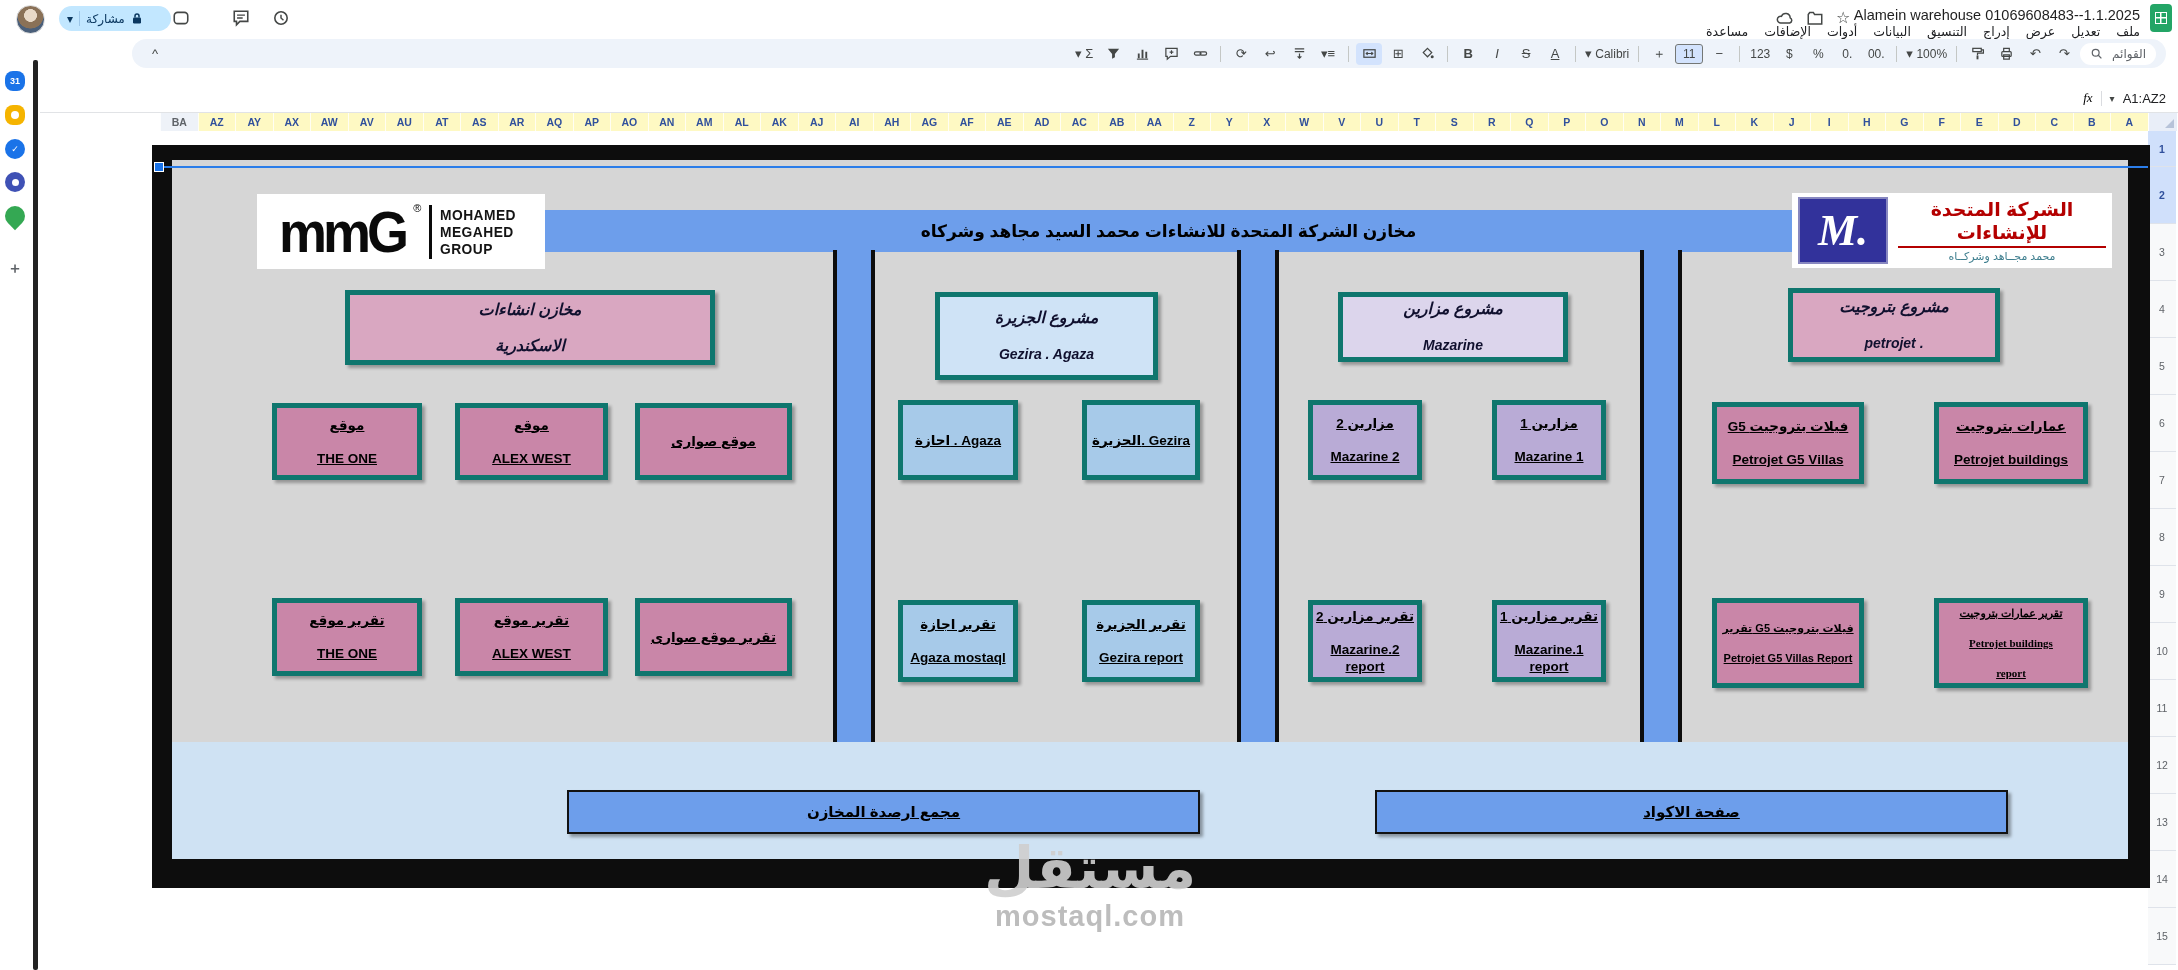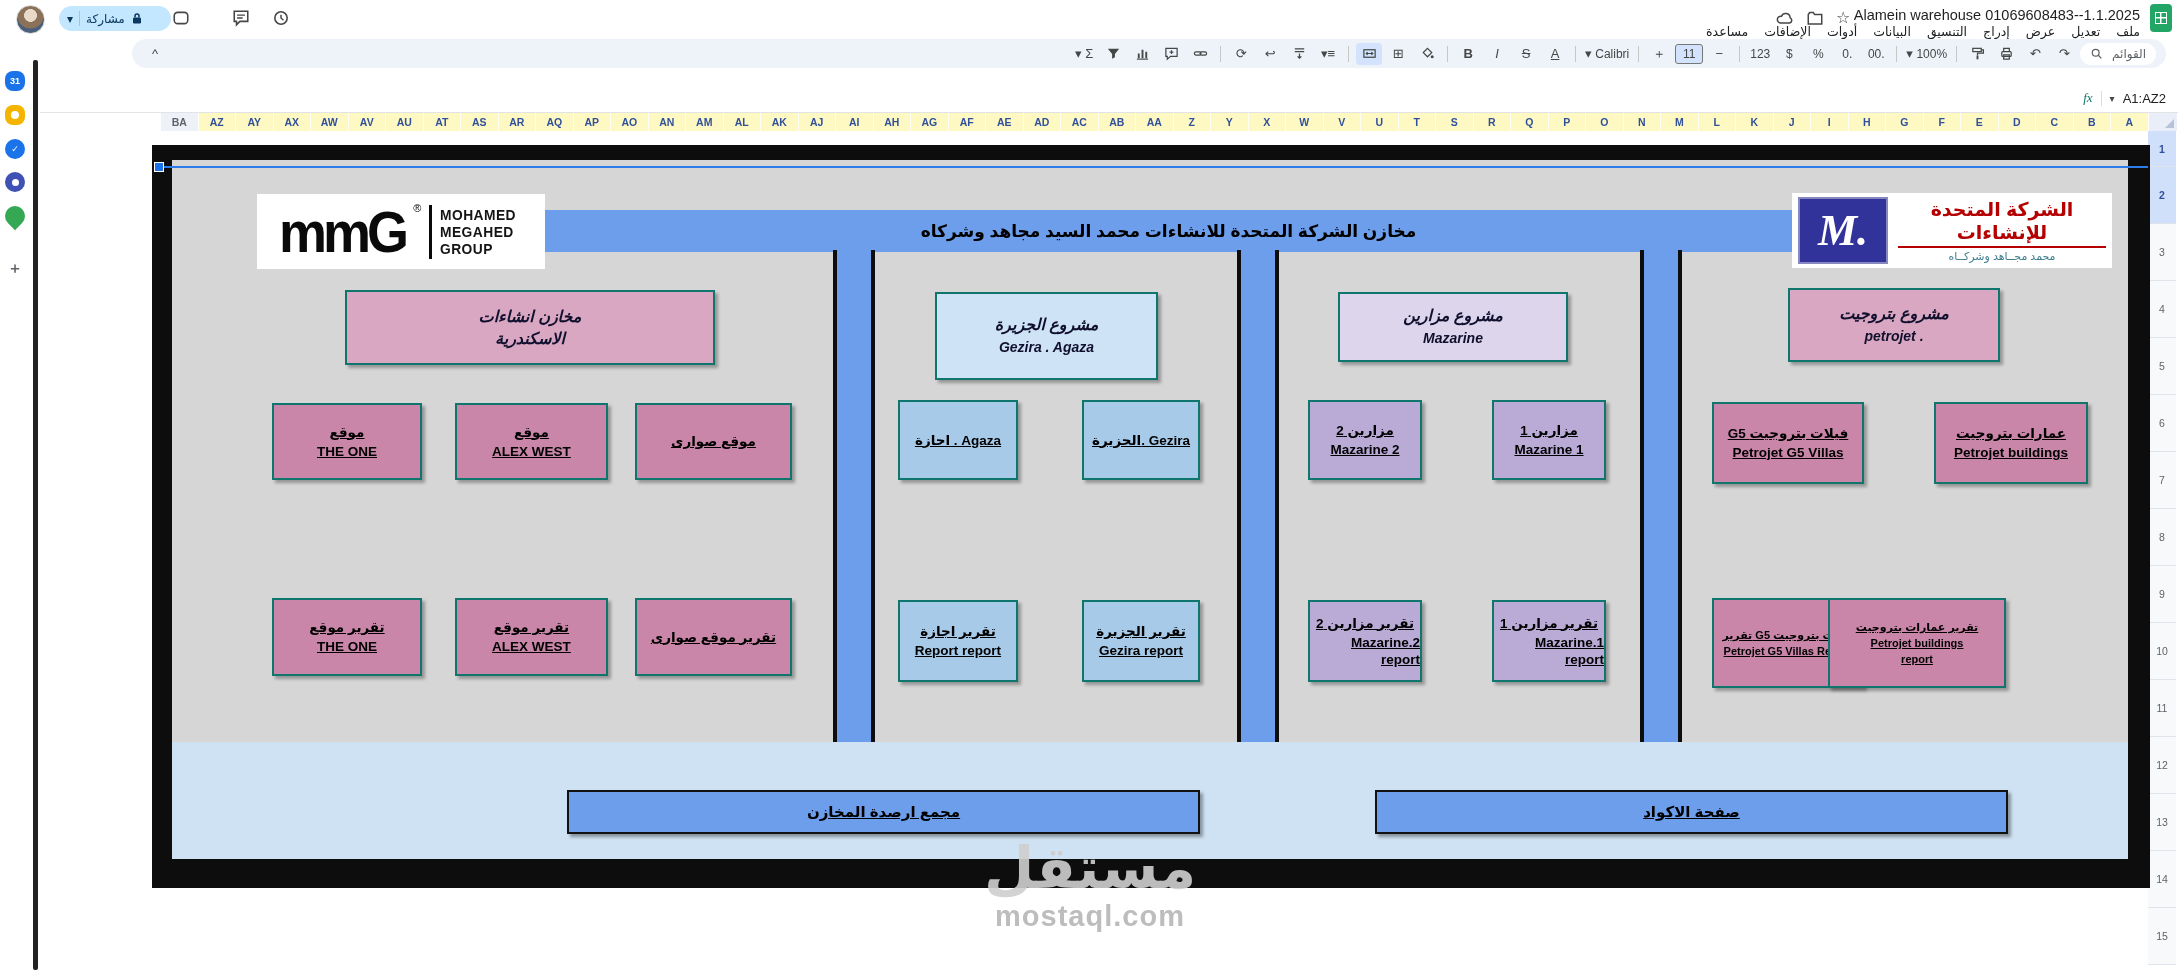--- a/index.html
+++ b/index.html
@@ -35,21 +35,21 @@
   .tb-sep{width:1px;height:16px;background:#c4c7c5;margin:0 4px}
   .tb-txt{font-size:12px}
   #tb-search{background:#fff;border-radius:12px;height:22px;display:flex;align-items:center;
              gap:9px;padding:0 10px;color:#5f6368;font-size:12px}
   #fontsize-box{border:1px solid #747775;border-radius:3px;width:26px;height:18px;display:flex;
                 align-items:center;justify-content:center;font-size:12px;background:#d3e3fd}
   
   #formulabar{left:40px;top:84px;width:2138px;height:28px;background:#fff;border-bottom:1px solid #e1e3e6;z-index:6}
   #namebox{position:absolute;right:12px;top:0;height:28px;display:flex;direction:rtl;align-items:center;gap:8px;
            font-size:13px;color:#202124}
-  #fx{font-style:italic;color:#0f766e;font-family:"Liberation Serif",serif;font-size:13px}
+  #fx{font-style:italic;color:#000000;font-family:"Liberation Serif",serif;font-size:13px}
   
   #colheads{left:160px;top:113px;height:18px;display:flex;z-index:5}
   .ch{flex:0 0 37.5px;background:#fef9c3;border-left:1px solid #ffffffcc;box-sizing:border-box;
       font-size:10.5px;font-weight:bold;color:#30509c;display:flex;align-items:center;justify-content:center}
   .ch.first{background:#eef2f8;color:#5f6368}
   #corner{left:2148px;top:113px;width:28px;height:18px;background:#e9eef8;border-left:1px solid #fff}
   #corner:after{content:"";position:absolute;right:3px;bottom:3px;border-left:9px solid transparent;border-bottom:9px solid #b7c3d9}
   #rowgutter{left:2148px;top:131px;width:28px;z-index:5}
   .rh{border-bottom:1px solid #dfe3ea;background:#f8f9fa;color:#5f6368;font-size:10.5px;
       display:flex;align-items:center;justify-content:center;box-sizing:border-box}
@@ -71,22 +71,22 @@
   #mmg-bar{width:3px;height:54px;background:#0a0a0a}
   .mmg-line{font-size:15px;font-weight:bold;color:#141414;line-height:17px;letter-spacing:.5px;transform:scaleX(.92);transform-origin:left}
   #united-logo{position:absolute;left:1640px;top:48px;width:320px;height:75px;background:#fff;
                display:flex;align-items:center;gap:10px;padding:0 6px;box-sizing:border-box}
   #um-box{width:86px;height:63px;background:#32329b;border:2px solid #8888c0;display:flex;align-items:center;justify-content:center}
   #um-box span{color:#fff;font-family:"Liberation Serif",serif;font-style:italic;font-weight:bold;font-size:44px;line-height:44px}
   #u-texts{flex:1;text-align:center;direction:rtl}
   #u-title{color:#b40000;font-weight:bold;font-size:19px;border-bottom:2px solid #b40000;padding-bottom:2px;display:inline-block}
   #u-sub{color:#3f7f8f;font-size:11px;letter-spacing:2px;margin-top:2px}
   
-  .boxed{position:absolute;border:2px solid #0f766e;box-shadow:3px 3px 3px rgba(0,0,0,.3);
-         display:flex;flex-direction:column;align-items:center;justify-content:center;gap:2px;box-sizing:border-box;text-align:right}
+  .boxed{position:absolute;border:5px solid #0f766e;box-shadow:3px 3px 3px rgba(0,0,0,.3);
+         display:flex;flex-direction:column;align-items:center;justify-content:center;gap:16px;box-sizing:border-box;text-align:center}
   .hdr-pink{background:#d9a7c1}.hdr-blue{background:#cfe3f6}.hdr-purple{background:#dcd5ec}
   .btn-pink{background:#c986a8}.btn-blue{background:#a7cae9}.btn-purple{background:#b9abd6}
   .hdr-line{font-weight:bold;font-style:italic;color:#10102e;font-size:16px;line-height:20px}
   .hdr-line.en{font-size:14px}
   .btn-line{font-weight:bold;color:#000;text-decoration:underline;font-size:13.5px;line-height:17px;cursor:pointer}
   .small .btn-line{font-size:11px;line-height:14px}
   .footer-btn{position:absolute;top:645px;height:44px;width:633px;background:#6d9eeb;border:2px solid #121212;
               box-shadow:3px 3px 3px rgba(0,0,0,.35);display:flex;align-items:center;justify-content:center;box-sizing:border-box}
   .footer-btn span{font-size:15px;font-weight:bold;color:#000;text-decoration:underline}
   
@@ -416,21 +416,21 @@
         <span class="hdr-line en" dir="ltr">Gezira . Agaza</span>
       </div>
       <div class="boxed btn-blue" style="left: 746px; top: 255px; width: 120px; height: 80px;">
         <span class="btn-line" dir="ltr">اجازة . Agaza</span>
       </div>
       <div class="boxed btn-blue" style="left: 930px; top: 255px; width: 118px; height: 80px;">
         <span class="btn-line" dir="ltr">الجزيرة. Gezira</span>
       </div>
       <div class="boxed btn-blue" style="left: 746px; top: 455px; width: 120px; height: 82px;">
         <span class="btn-line" dir="rtl">تقرير اجازة</span>
-        <span class="btn-line" dir="ltr">Report report</span>
+        <span class="btn-line" dir="ltr">Agaza mostaql</span>
       </div>
       <div class="boxed btn-blue" style="left: 930px; top: 455px; width: 118px; height: 82px;">
         <span class="btn-line" dir="rtl">تقرير الجزيرة</span>
         <span class="btn-line" dir="ltr">Gezira report</span>
       </div>
       <div class="boxed hdr-purple" style="left: 1186px; top: 147px; width: 230px; height: 70px;">
         <span class="hdr-line" dir="rtl">مشروع مزارين</span>
         <span class="hdr-line en" dir="ltr">Mazarine</span>
       </div>
       <div class="boxed btn-purple" style="left: 1156px; top: 255px; width: 114px; height: 80px;">
@@ -458,21 +458,21 @@
         <span class="btn-line" dir="ltr">Petrojet G5 Villas</span>
       </div>
       <div class="boxed btn-pink" style="left: 1782px; top: 257px; width: 154px; height: 82px;">
         <span class="btn-line" dir="rtl">عمارات بتروجيت</span>
         <span class="btn-line" dir="ltr">Petrojet buildings</span>
       </div>
       <div class="boxed btn-pink small" style="left: 1560px; top: 453px; width: 152px; height: 90px;">
         <span class="btn-line" dir="ltr">تقرير G5 فيلات بتروجيت</span>
         <span class="btn-line" dir="ltr">Petrojet G5 Villas Report</span>
       </div>
-      <div class="boxed btn-pink small" style="left: 1676px; top: 453px; width: 178px; height: 90px;">
+      <div class="boxed btn-pink small" style="left: 1782px; top: 453px; width: 154px; height: 90px; font-family: Liberation Serif, serif;">
         <span class="btn-line" dir="rtl">تقرير عمارات بتروجيت</span>
         <span class="btn-line" dir="ltr">Petrojet buildings</span>
         <span class="btn-line" dir="ltr">report</span>
       </div>
     </div>
 
   <div class="footer-btn" style="left:415px">
     <span>مجمع ارصدة المخازن</span>
   </div>
   <div class="footer-btn" style="left:1223px">

